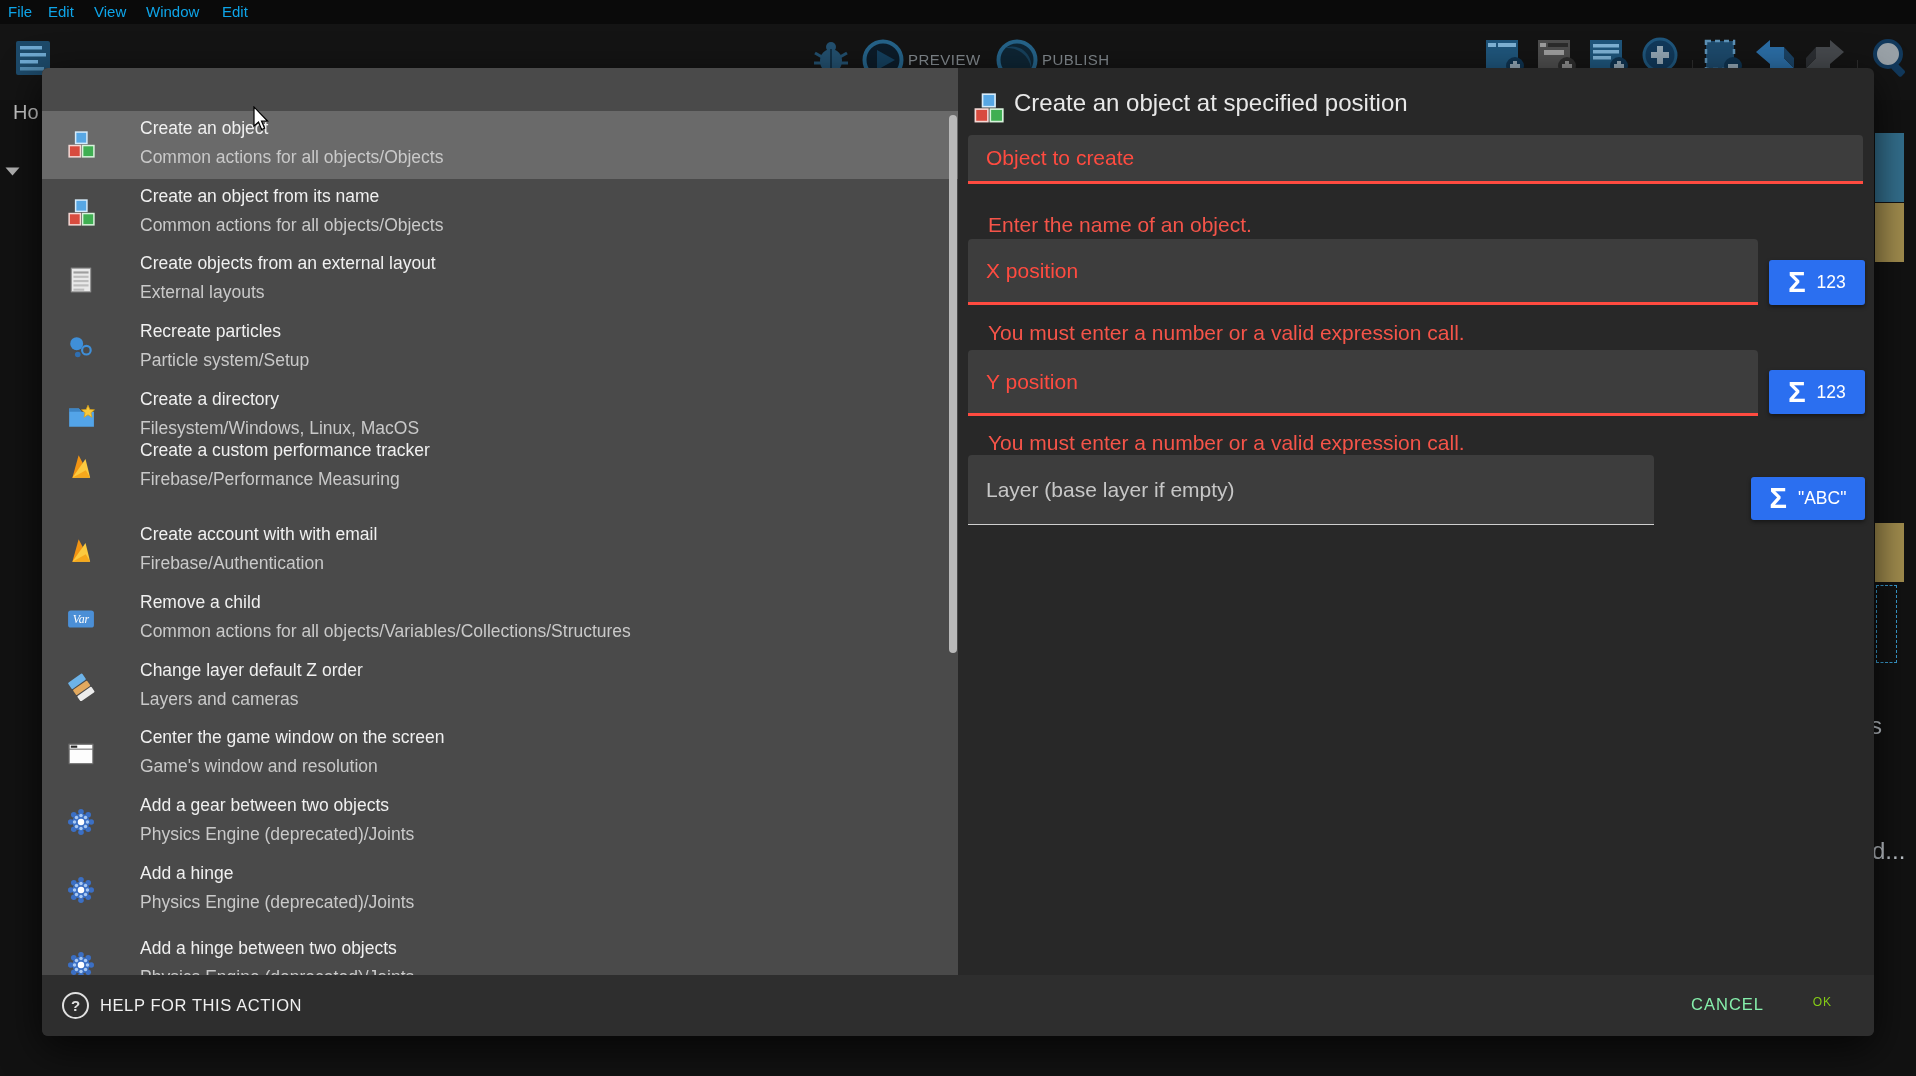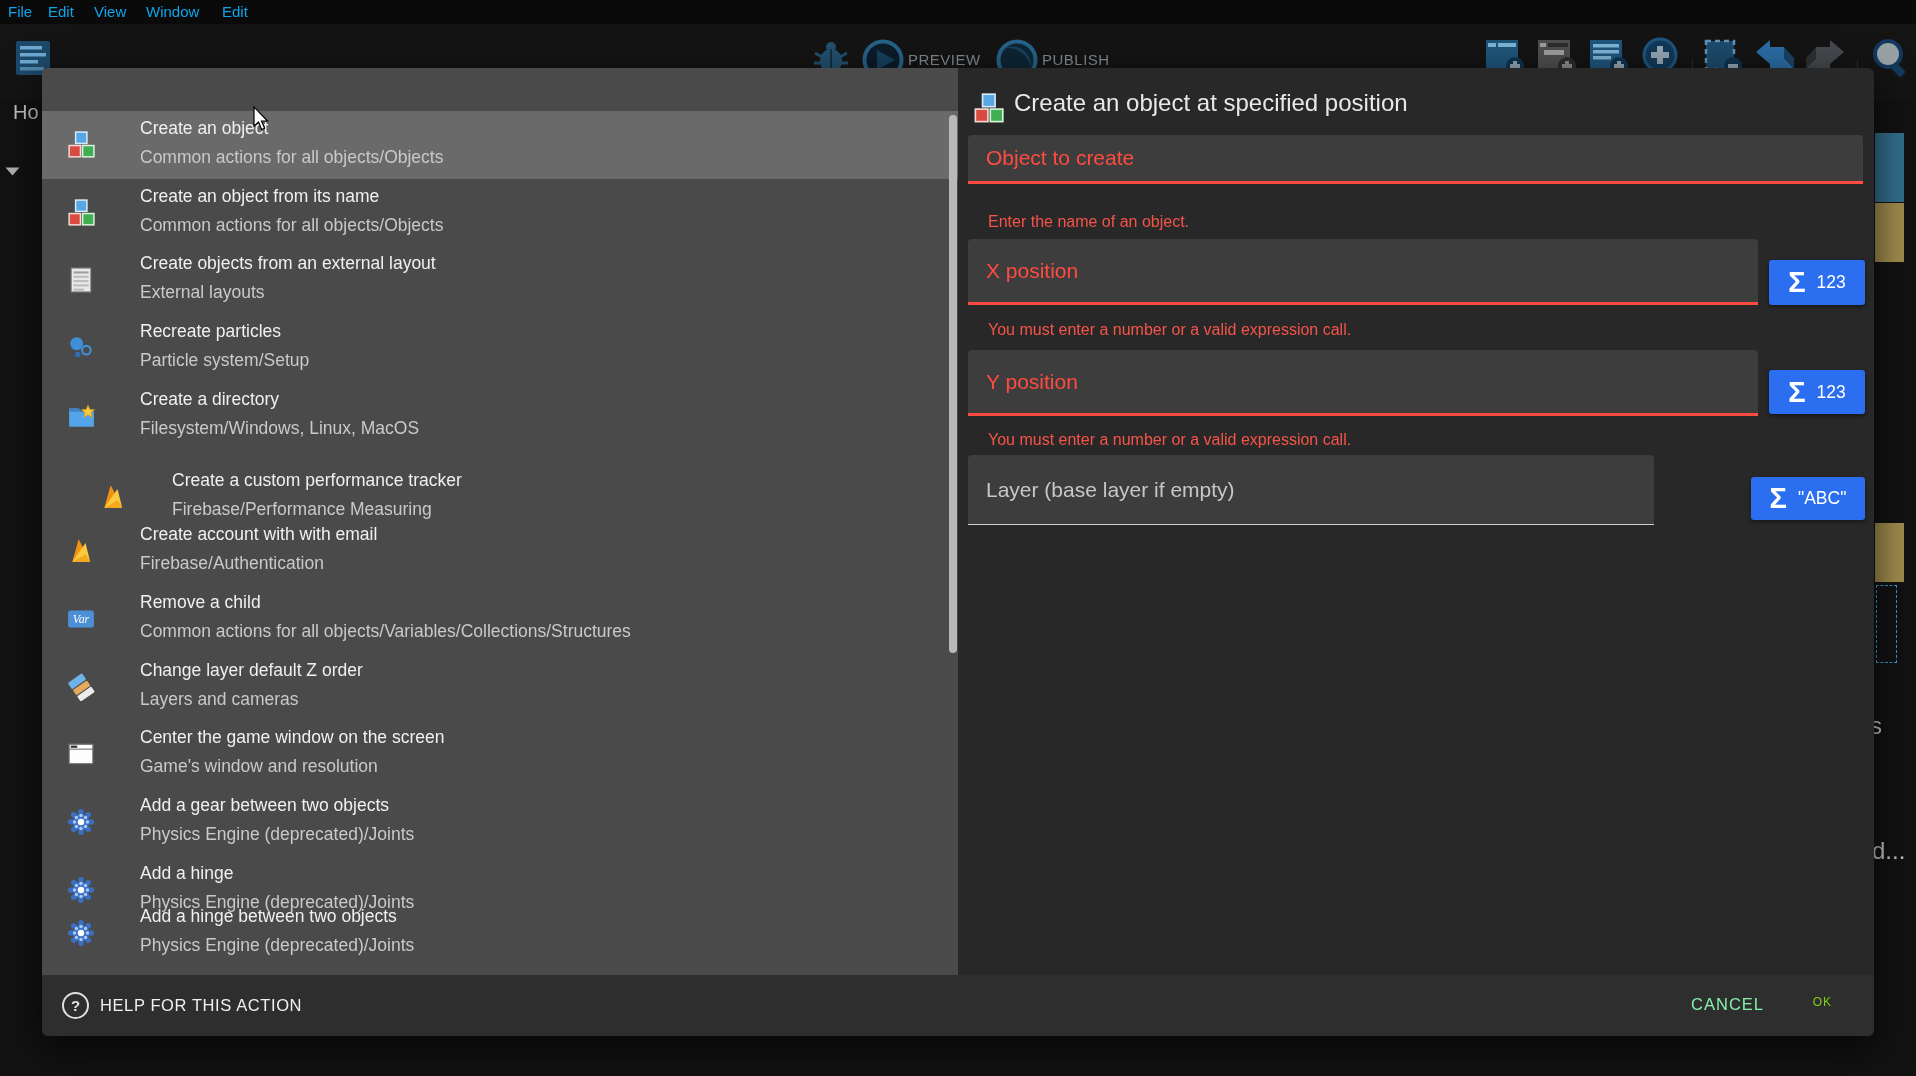--- a/index.html
+++ b/index.html
@@ -43,21 +43,21 @@
   #action-title { position:absolute; left:56px; top:21px; font-size:24px; color:#e8e8e8; white-space:nowrap; }
   #action-icon { position:absolute; left:15px; top:25px; width:31px; height:31px; }
 
   .field { position:absolute; left:10px; background:#3d3d3d; border-radius:4px 4px 0 0; }
   .field .flabel { position:absolute; left:18px; top:50%; transform:translateY(-50%);
     font-size:21px; white-space:nowrap; }
   .flabel.err { color:#ff4b40; }
   .flabel.norm { color:#c7c7c7; }
   .uline-err { border-bottom:3px solid #ff4b40; }
   .uline-norm { border-bottom:1px solid #cfcfcf; }
-  .helper { position:absolute; left:30px; font-size:16px; color:#f55449; white-space:nowrap; }
+  .helper { position:absolute; left:30px; font-size:21px; color:#f55449; white-space:nowrap; }
 
   .expr-btn { position:absolute; background:#2b6ff0; border-radius:3px; color:#fff;
     display:flex; align-items:center; justify-content:center;
     box-shadow:0 2px 4px rgba(0,0,0,0.45); cursor:pointer; }
   .expr-btn .sigma { font-size:29px; font-weight:bold; line-height:1; }
   .expr-btn .btxt { font-size:17.5px; margin-left:11px; }
 
   
   #dlg-footer { position:absolute; left:0; top:907px; width:1832px; height:61px;
     background:#2e2e2e; border-radius:0 0 6px 6px; }
@@ -226,21 +226,21 @@
         </div>
         <div class="row" style="top: 270.8px;">
           <svg class="row-icon" viewBox="0 0 26 26">
             <path d="M2 6 L11 6 L13.5 9 L25 9 L25 23 L2 23 Z" fill="#53a4e8"></path>
             <path d="M2 6 L11 6 L13.5 9 L2 9 Z" fill="#3c84c4"></path>
             <polygon points="19.5,3 21.2,7 25.5,7.3 22.2,10 23.2,14.2 19.5,11.9 15.8,14.2 16.8,10 13.5,7.3 17.8,7" fill="#f7c93e" stroke="#d9a013" stroke-width="0.7"></polygon>
           </svg>
           <div class="row-title">Create a directory</div>
           <div class="row-sub">Filesystem/Windows, Linux, MacOS</div>
         </div>
-        <div class="row" style="top: 352px; margin-left: 32px;">
+        <div class="row" style="top: 322px;">
           <svg class="row-icon" viewBox="0 0 26 26">
             <polygon points="5,23 10.8,2 14.6,9.2 8.4,23" fill="#f29413"></polygon>
             <polygon points="5,23 17.2,5.5 21.5,23" fill="#fcca3f"></polygon>
             <polygon points="5,23 17.5,16 21.5,23" fill="#f6a81c"></polygon>
           </svg>
           <div class="row-title">Create a custom performance tracker</div>
           <div class="row-sub">Firebase/Performance Measuring</div>
         </div>
         <div class="row" style="top: 406.2px;">
           <svg class="row-icon" viewBox="0 0 26 26">
@@ -328,21 +328,21 @@
               <circle cx="8.8" cy="8.8" r="1.6"></circle>
               <circle cx="17.2" cy="8.8" r="1.6"></circle>
               <circle cx="8.8" cy="17.2" r="1.6"></circle>
               <circle cx="17.2" cy="17.2" r="1.6"></circle>
             </g>
             <circle cx="13" cy="13" r="3" fill="#ffffff"></circle>
           </svg>
           <div class="row-title">Add a hinge</div>
           <div class="row-sub">Physics Engine (deprecated)/Joints</div>
         </div>
-        <div class="row" style="top: 788px;">
+        <div class="row" style="top: 820px;">
           <svg class="row-icon" viewBox="0 0 26 26">
             <circle cx="13" cy="13" r="8" fill="#3b6fc4"></circle>
             <g fill="#3b6fc4">
               <circle cx="13" cy="3.5" r="2.6"></circle>
               <circle cx="13" cy="22.5" r="2.6"></circle>
               <circle cx="3.5" cy="13" r="2.6"></circle>
               <circle cx="22.5" cy="13" r="2.6"></circle>
               <circle cx="6.3" cy="6.3" r="2.6"></circle>
               <circle cx="19.7" cy="6.3" r="2.6"></circle>
               <circle cx="6.3" cy="19.7" r="2.6"></circle>

